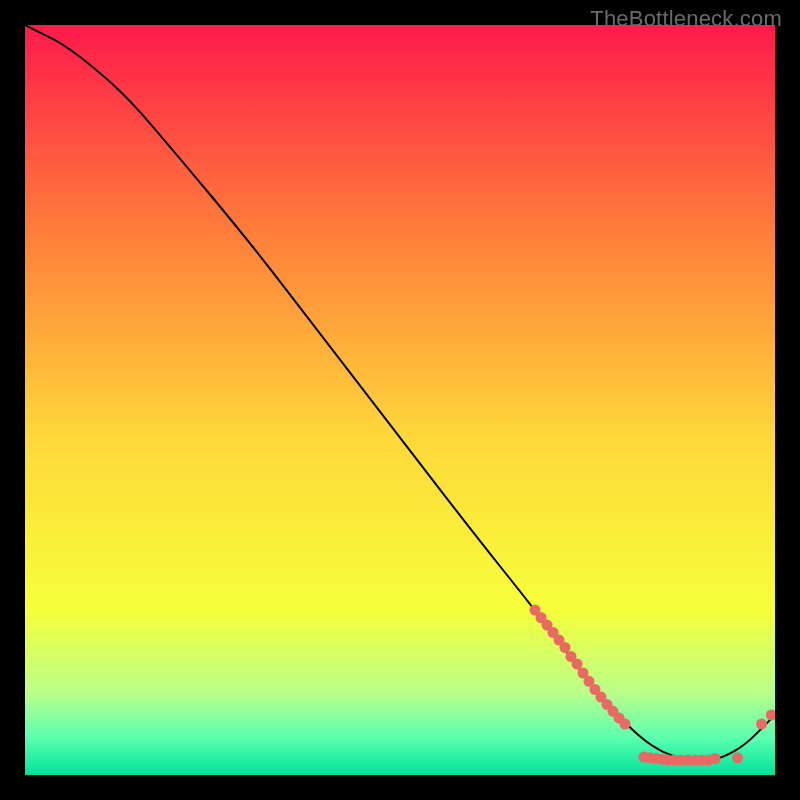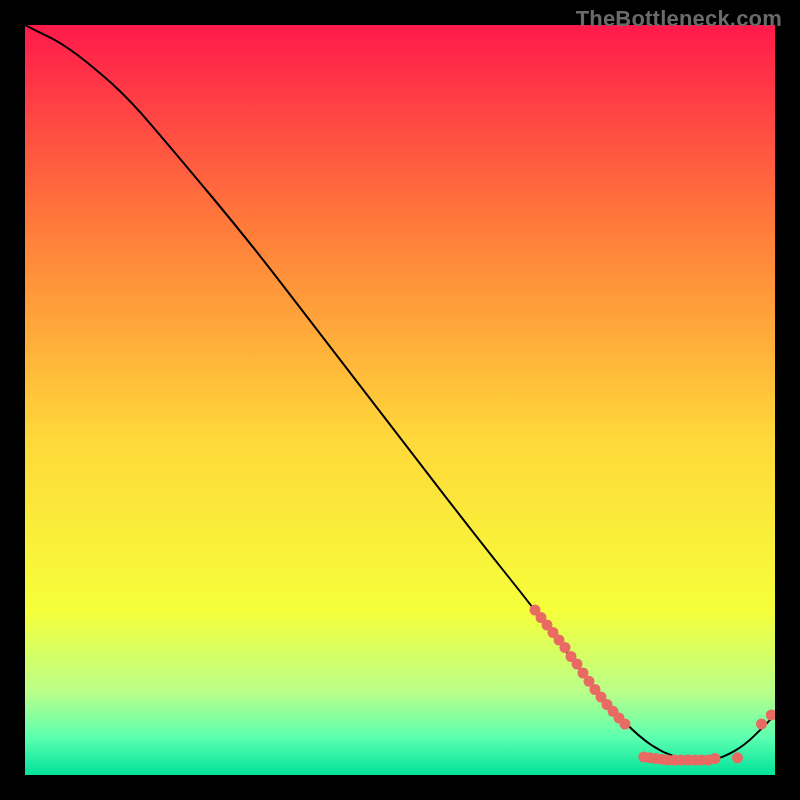--- a/index.html
+++ b/index.html
@@ -16,21 +16,21 @@
     width: 800px;
     height: 800px;
     background: #000;
   }
   .watermark {
     position: absolute;
     top: 6px;
     right: 18px;
     color: #6a6a6a;
     font-size: 22px;
-    font-weight: 700;
+    font-weight: 400;
     letter-spacing: 0.2px;
     z-index: 5;
   }
   svg.plot {
     position: absolute;
     left: 25px;
     top: 25px;
     width: 750px;
     height: 750px;
   }

